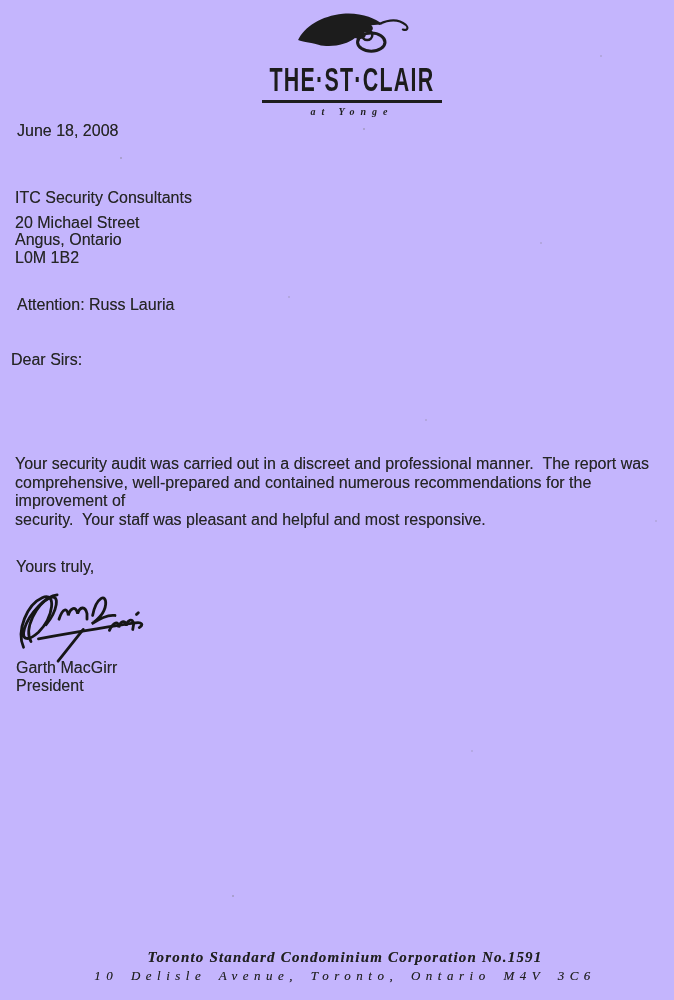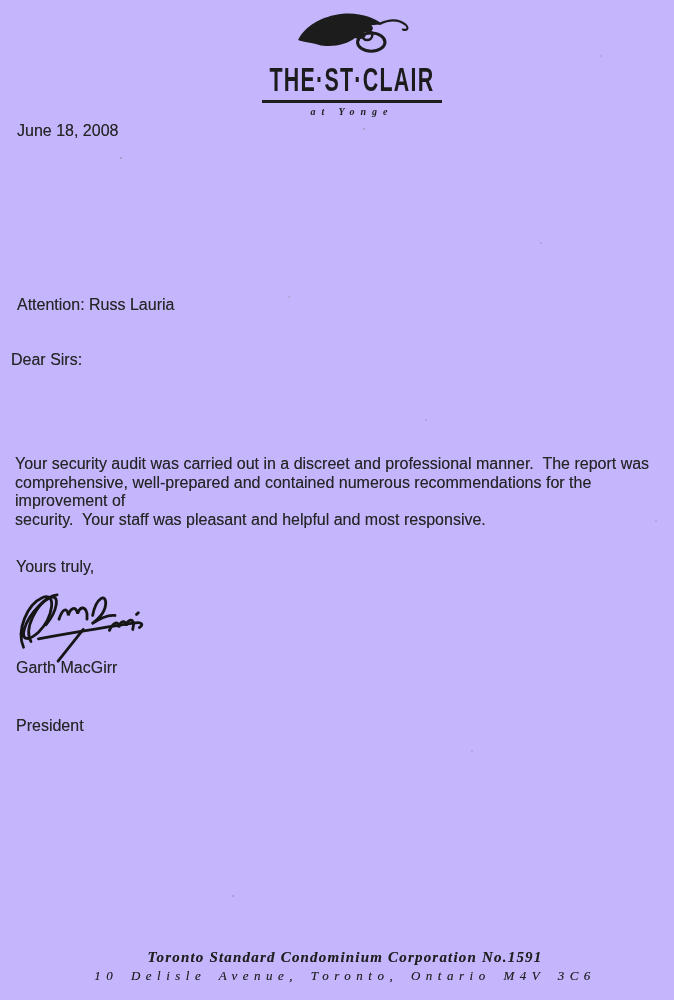--- a/index.html
+++ b/index.html
@@ -71,21 +71,21 @@
   .para-1 { left: 15px; top: 402px; }
   .para-2 { left: 15px; top: 455px; }
   .para-3 { left: 15px; top: 508px; }
   .closing { left: 16px; top: 558px; }
   .signature-svg {
     position: absolute;
     left: 8px; top: 580px;
     width: 172px; height: 84px;
   }
   .signer-name  { left: 16px; top: 659px; }
-  .signer-title { left: 16px; top: 677px; margin-top: 40px; }
+  .signer-title { left: 16px; top: 677px; }
   
   .footer {
     position: absolute;
     left: 0; right: 0; top: 949px;
     text-align: center;
     transform: translateX(8px);
     font-family: "Liberation Serif", serif;
     font-style: italic;
     color: #1f1f1f;
   }
@@ -130,20 +130,26 @@
                C104,71 72,78 48,71
                C28,66 14,65 8,62 Z" fill="#1c1c1c"></path>
     </svg>
     <div class="wordmark">THE·ST·CLAIR</div>
     <div class="wordmark-rule"></div>
     <div class="tagline">at Yonge</div>
   </header>
 
   <div class="txt date">June 18, 2008</div>
 
+  <div class="txt recipient">
+    <div class="company">ITC Security Consultants</div>
+    <div>20 Michael Street</div>
+    <div>Angus, Ontario</div>
+    <div>L0M 1B2</div>
+  </div>
 
   <div class="txt attention">Attention: Russ Lauria</div>
 
   <div class="txt salutation">Dear Sirs:</div>
 
   <p class="txt para para-2">Your security audit was carried out in a discreet and professional manner.  The report was
 comprehensive, well-prepared and contained numerous recommendations for the improvement of
 security.  Your staff was pleasant and helpful and most responsive.</p>
 
   <div class="txt closing">Yours truly,</div>

